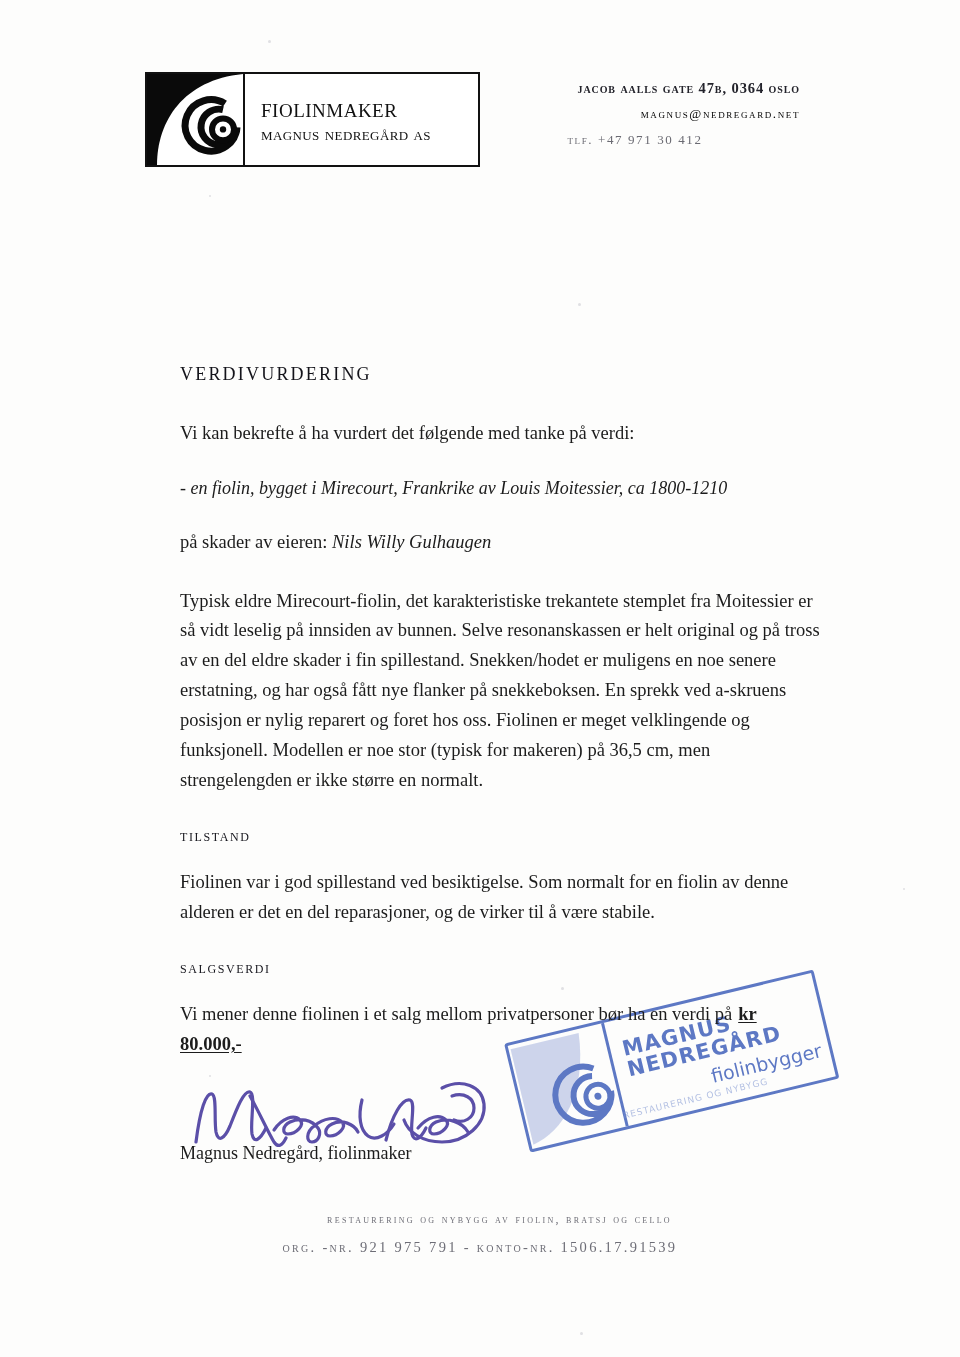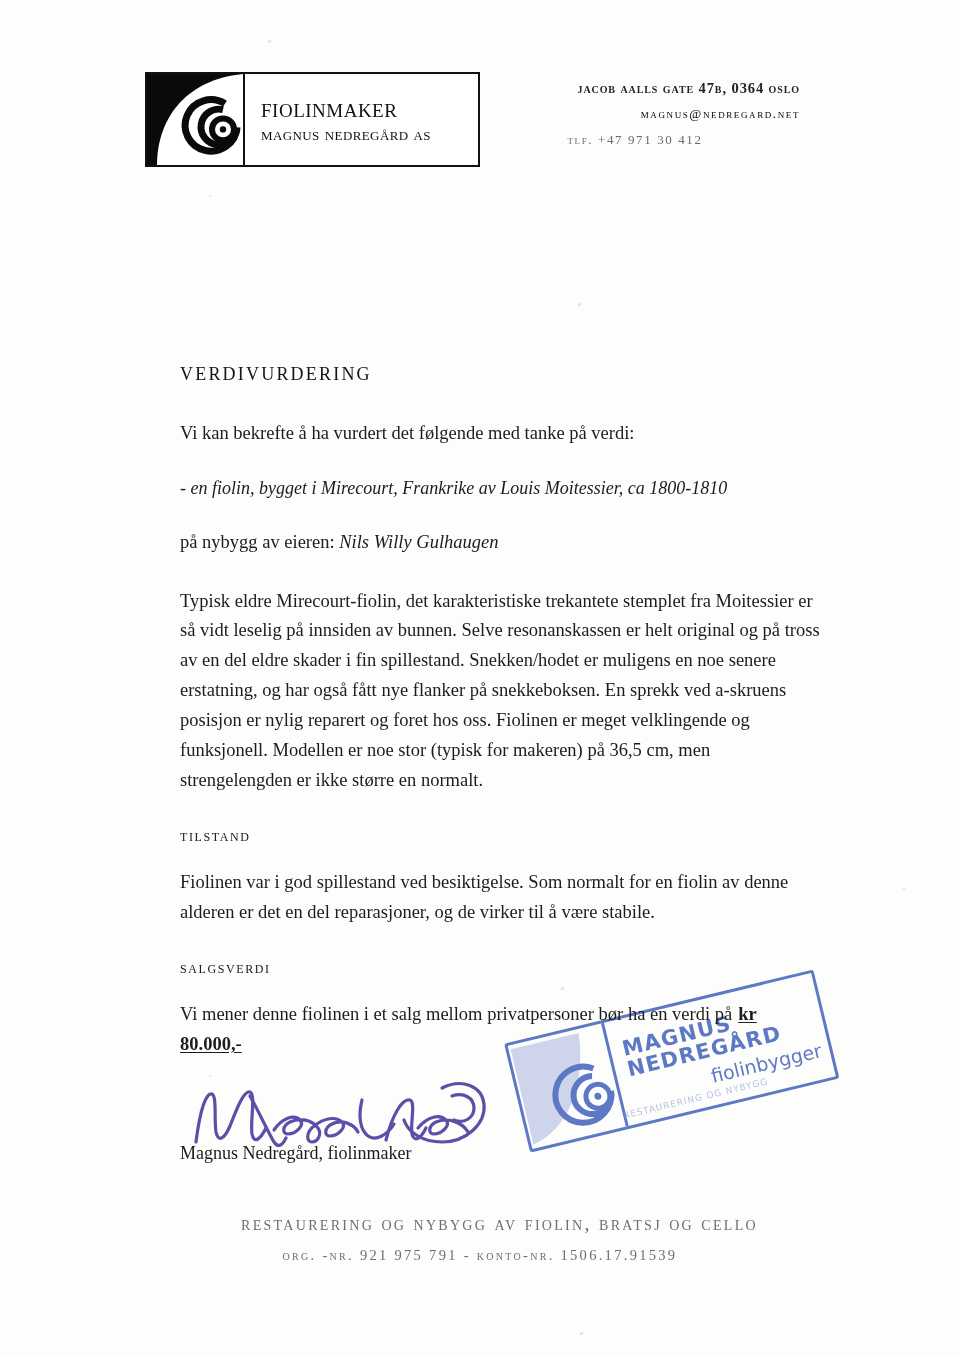--- a/index.html
+++ b/index.html
@@ -280,21 +280,21 @@
   
   .footer {
     position: absolute;
     left: 0;
     top: 1212px;
     width: 960px;
     text-align: center;
     color: #6d6d76;
   }
   .footer-line1 {
-    font-size: 20px;
+    font-size: 12px;
     letter-spacing: 2.3px;
     font-variant: small-caps;
     text-transform: lowercase;
     margin-left: 39px;
   }
   .footer-line2 {
     font-size: 14.5px;
     letter-spacing: 2.3px;
     margin-top: 12px;
     font-variant: small-caps;
@@ -333,24 +333,24 @@
       <div class="contact-line3">Tlf. +47 971 30 412</div>
     </div>
   </div>
 
   <div class="content">
 
     <h1 class="doc-title">Verdivurdering</h1>
 
     <p class="lede">Vi kan bekrefte å ha vurdert det følgende med tanke på verdi:</p>
 
-    <p class="item-italic">- en fiolin, bygget i Mirecourt, Frankrike av Louis Moitessier, ca 1800-1810</p>
+    <p class="item-italic">- en fiolin, bygget i Mirecourt, Frankrike av Louis Moitessier, ca 1800-1210</p>
 
     <p class="owner-line">
-      <span>på nybygg av eieren:</span>
+      <span>på skader av eieren:</span>
       <em>Nils Willy Gulhaugen</em>
     </p>
 
     <p class="para">Typisk eldre Mirecourt-fiolin, det karakteristiske trekantete stemplet fra Moitessier er så vidt leselig  på innsiden av bunnen. Selve resonanskassen er helt original og på tross av en del eldre skader i fin spillestand. Snekken/hodet er muligens en noe senere erstatning, og har også fått nye flanker på snekkeboksen. En sprekk ved a-skruens posisjon er nylig reparert og foret hos oss. Fiolinen er meget velklingende og funksjonell. Modellen er noe stor (typisk for makeren) på 36,5 cm, men strengelengden er ikke større en normalt.</p>
 
     <h2 class="section-head">Tilstand</h2>
 
     <p class="para">Fiolinen var i god spillestand ved besiktigelse. Som normalt for en fiolin av denne alderen er det en del reparasjoner, og de virker til å være stabile.</p>
 
     <h2 class="section-head">Salgsverdi</h2>

